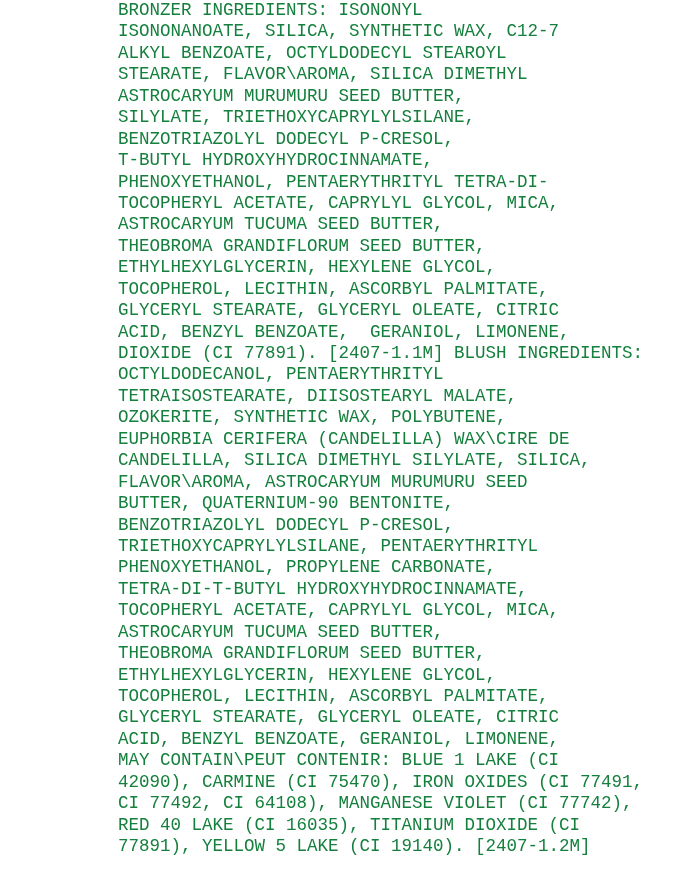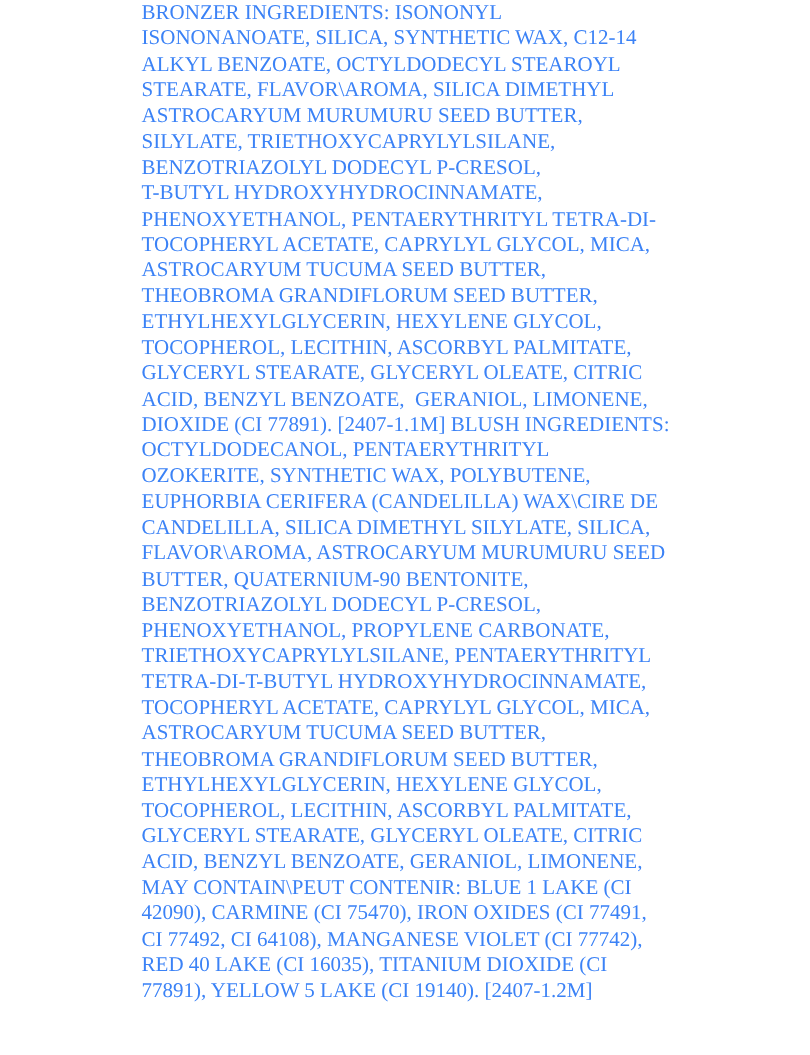--- a/index.html
+++ b/index.html
@@ -14,59 +14,60 @@
     background: #ffffff;
     overflow: hidden;
   }
   .text-block {
     position: absolute;
     left: 118px;
     top: 0px;
     width: 470px;
   }
   .text-line {
-    font-family: Liberation Serif, serif;
+    font-family: Liberation Mono, monospace;
     font-size: 17.5px;
     line-height: 21.43px;
-    color: #3b82f6;
+    color: #15803d;
     white-space: pre; 
     letter-spacing: 0;
   }
 </style>
 </head>
 <body>
 
 <div class="page">
   <div class="text-block">
       <div class="text-line">BRONZER INGREDIENTS: ISONONYL</div>
-      <div class="text-line">ISONONANOATE, SILICA, SYNTHETIC WAX, C12-14</div>
+      <div class="text-line">ISONONANOATE, SILICA, SYNTHETIC WAX, C12-7</div>
       <div class="text-line">ALKYL BENZOATE, OCTYLDODECYL STEAROYL</div>
       <div class="text-line">STEARATE, FLAVOR\AROMA, SILICA DIMETHYL</div>
       <div class="text-line">ASTROCARYUM MURUMURU SEED BUTTER,</div>
       <div class="text-line">SILYLATE, TRIETHOXYCAPRYLYLSILANE,</div>
       <div class="text-line">BENZOTRIAZOLYL DODECYL P-CRESOL,</div>
       <div class="text-line">T-BUTYL HYDROXYHYDROCINNAMATE,</div>
       <div class="text-line">PHENOXYETHANOL, PENTAERYTHRITYL TETRA-DI-</div>
       <div class="text-line">TOCOPHERYL ACETATE, CAPRYLYL GLYCOL, MICA,</div>
       <div class="text-line">ASTROCARYUM TUCUMA SEED BUTTER,</div>
       <div class="text-line">THEOBROMA GRANDIFLORUM SEED BUTTER,</div>
       <div class="text-line">ETHYLHEXYLGLYCERIN, HEXYLENE GLYCOL,</div>
       <div class="text-line">TOCOPHEROL, LECITHIN, ASCORBYL PALMITATE,</div>
       <div class="text-line">GLYCERYL STEARATE, GLYCERYL OLEATE, CITRIC</div>
       <div class="text-line">ACID, BENZYL BENZOATE,  GERANIOL, LIMONENE,</div>
       <div class="text-line">DIOXIDE (CI 77891). [2407-1.1M] BLUSH INGREDIENTS:</div>
       <div class="text-line">OCTYLDODECANOL, PENTAERYTHRITYL</div>
+      <div class="text-line">TETRAISOSTEARATE, DIISOSTEARYL MALATE,</div>
       <div class="text-line">OZOKERITE, SYNTHETIC WAX, POLYBUTENE,</div>
       <div class="text-line">EUPHORBIA CERIFERA (CANDELILLA) WAX\CIRE DE</div>
       <div class="text-line">CANDELILLA, SILICA DIMETHYL SILYLATE, SILICA,</div>
       <div class="text-line">FLAVOR\AROMA, ASTROCARYUM MURUMURU SEED</div>
       <div class="text-line">BUTTER, QUATERNIUM-90 BENTONITE,</div>
       <div class="text-line">BENZOTRIAZOLYL DODECYL P-CRESOL,</div>
+      <div class="text-line">TRIETHOXYCAPRYLYLSILANE, PENTAERYTHRITYL</div>
       <div class="text-line">PHENOXYETHANOL, PROPYLENE CARBONATE,</div>
-      <div class="text-line">TRIETHOXYCAPRYLYLSILANE, PENTAERYTHRITYL</div>
       <div class="text-line">TETRA-DI-T-BUTYL HYDROXYHYDROCINNAMATE,</div>
       <div class="text-line">TOCOPHERYL ACETATE, CAPRYLYL GLYCOL, MICA,</div>
       <div class="text-line">ASTROCARYUM TUCUMA SEED BUTTER,</div>
       <div class="text-line">THEOBROMA GRANDIFLORUM SEED BUTTER,</div>
       <div class="text-line">ETHYLHEXYLGLYCERIN, HEXYLENE GLYCOL,</div>
       <div class="text-line">TOCOPHEROL, LECITHIN, ASCORBYL PALMITATE,</div>
       <div class="text-line">GLYCERYL STEARATE, GLYCERYL OLEATE, CITRIC</div>
       <div class="text-line">ACID, BENZYL BENZOATE, GERANIOL, LIMONENE,</div>
       <div class="text-line">MAY CONTAIN\PEUT CONTENIR: BLUE 1 LAKE (CI</div>
       <div class="text-line">42090), CARMINE (CI 75470), IRON OXIDES (CI 77491,</div>

